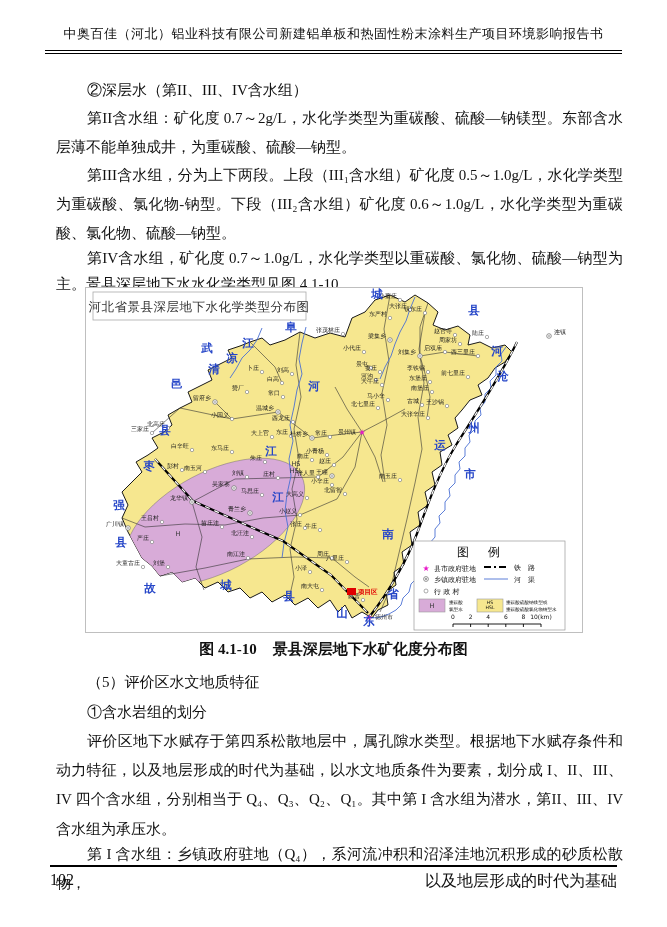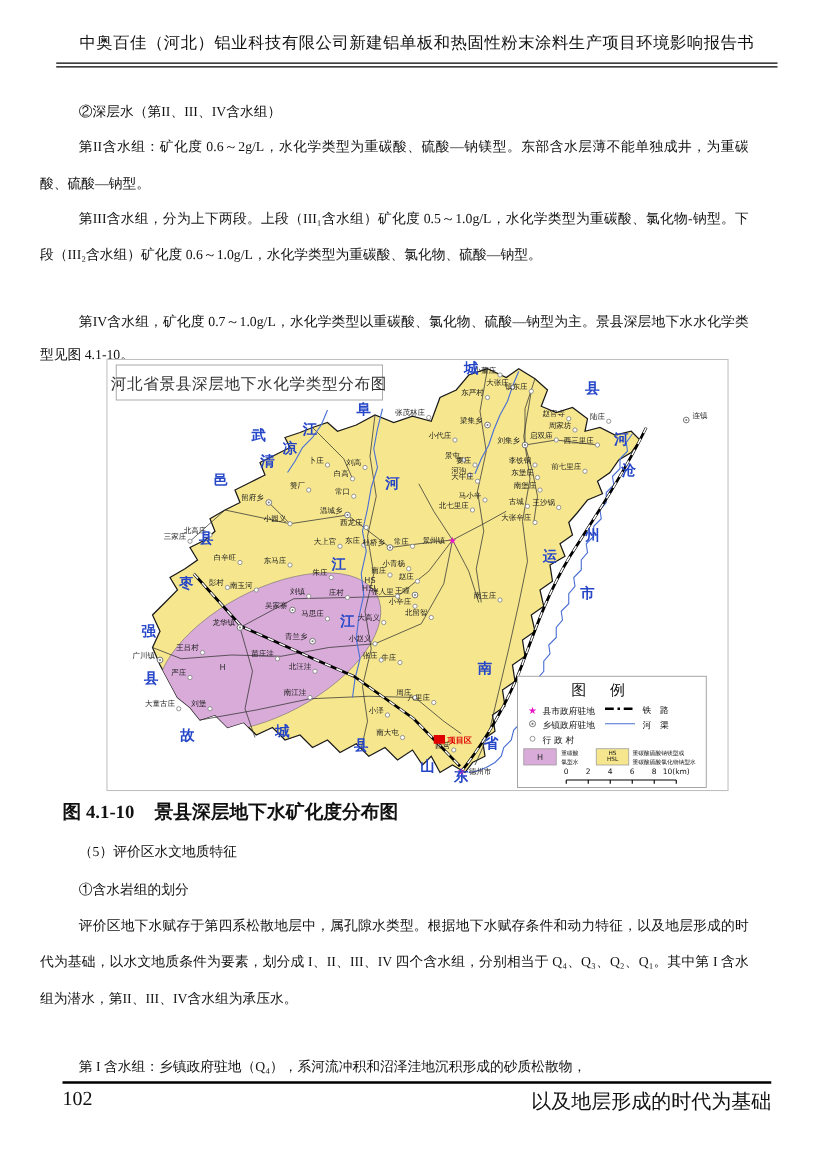--- a/index.html
+++ b/index.html
@@ -1,23 +1,23 @@
 <!DOCTYPE html>
 <html><head>
 <meta charset="utf-8">
 <style>
   html,body{margin:0;padding:0;background:#ffffff;}
   .page{position:relative;width:667px;height:927px;background:#fff;overflow:hidden;
         font-family:"Liberation Serif","DejaVu Serif",serif;color:#111;}
   .header{position:absolute;top:25px;left:45px;right:45px;text-align:center;
           font-size:13px;letter-spacing:.5px;padding-bottom:7px;border-bottom:4px double #000;}
-  .para{position:absolute;left:32px;width:567px;margin:0;font-size:11px;line-height:29.2px;
+  .para{position:absolute;left:56px;width:567px;margin:0;font-size:15px;line-height:29.2px;
         text-align:justify;text-indent:31px;}
   .para.tight{line-height:26px;}
-  .caption{position:absolute;top:640px;left:50px;width:567px;text-align:left;
+  .caption{position:absolute;top:640px;left:50px;width:567px;text-align:center;
            font-weight:bold;font-size:15px;}
   .caption .cap-label{margin-right:16px;}
   .map-wrap{position:absolute;top:287px;left:85px;width:498px;height:346px;}
   .footer{position:absolute;top:865px;left:50px;right:50px;border-top:2px solid #000;
           display:flex;justify-content:space-between;font-size:16px;padding-top:4px;}
   
   .map-bg{fill:#ffffff;}
   .county{fill:#F6E78F;stroke:#1a1a1a;stroke-width:1;}
   .purple-zone{fill:#D8ABD8;stroke:#666;stroke-width:.4;}
   .roads path{fill:none;stroke:#333;stroke-width:.6;}
@@ -46,21 +46,21 @@
 </head>
 <body>
 
 <div class="page">
 
   <div class="header">
     <span>中奥百佳（河北）铝业科技有限公司新建铝单板和热固性粉末涂料生产项目环境影响报告书</span>
   </div>
 
   <p class="para" style="top:76px">②深层水（第II、III、IV含水组）</p>
-  <p class="para" style="top:104px">第II含水组：矿化度 0.6～2g/L，水化学类型为重碳酸、硫酸—钠镁型。东部含水层薄不能单独成井，为重碳酸、硫酸—钠型。</p>
+  <p class="para" style="top:104px">第II含水组：矿化度 0.7～2g/L，水化学类型为重碳酸、硫酸—钠镁型。东部含水层薄不能单独成井，为重碳酸、硫酸—钠型。</p>
   <p class="para" style="top:161px">第III含水组，分为上下两段。上段（III₁含水组）矿化度 0.5～1.0g/L，水化学类型为重碳酸、氯化物-钠型。下段（III₂含水组）矿化度 0.6～1.0g/L，水化学类型为重碳酸、氯化物、硫酸—钠型。</p>
   <p class="para tight" style="top:245px">第IV含水组，矿化度 0.7～1.0g/L，水化学类型以重碳酸、氯化物、硫酸—钠型为主。景县深层地下水水化学类型见图 4.1-10。</p>
 
   <div class="map-wrap">
     <svg id="map-svg" viewBox="0 0 498 346" width="498" height="346">
       <defs>
         <path id="countyPath" d="M165,55 L177,51 L185,58 L200,53 L215,45 L230,51 L245,46 L260,50 L267,31 L280,25 L290,13 L305,8 L320,15 L330,8 L343,16 L353,25 L348,38 L360,43 L373,39 L385,48 L383,58 L395,55 L407,61 L420,58 L427,65 L420,75 L410,81 L403,91 L393,98 L397,108 L385,113 L377,123 L370,131 L373,141 L363,148 L367,158 L355,165 L357,178 L347,185 L350,198 L340,205 L343,218 L333,225 L335,238 L325,245 L327,258 L317,265 L319,278 L309,285 L311,298 L301,305 L303,318 L293,323 L287,331 L277,325 L267,331 L260,318 L253,325 L245,313 L233,321 L223,311 L210,318 L200,308 L187,315 L177,305 L165,311 L155,301 L143,305 L133,295 L120,301 L110,291 L97,295 L87,285 L75,289 L67,279 L57,271 L50,258 L43,245 L37,231 L43,218 L37,205 L47,195 L57,185 L51,175 L63,168 L73,161 L67,151 L79,145 L87,138 L83,128 L95,121 L107,115 L103,105 L115,99 L127,93 L123,83 L135,77 L147,71 L143,63 L155,59 Z"></path>
         <clipPath id="countyClip">
             <use href="#countyPath"></use>
           </clipPath>

